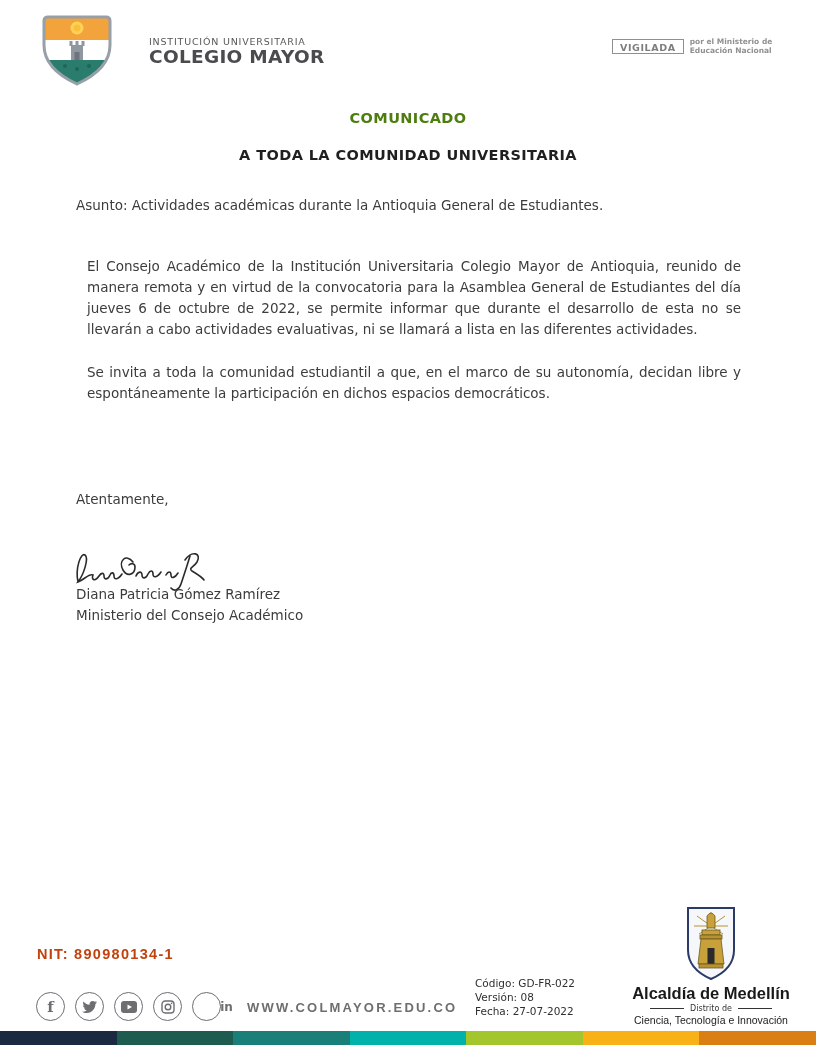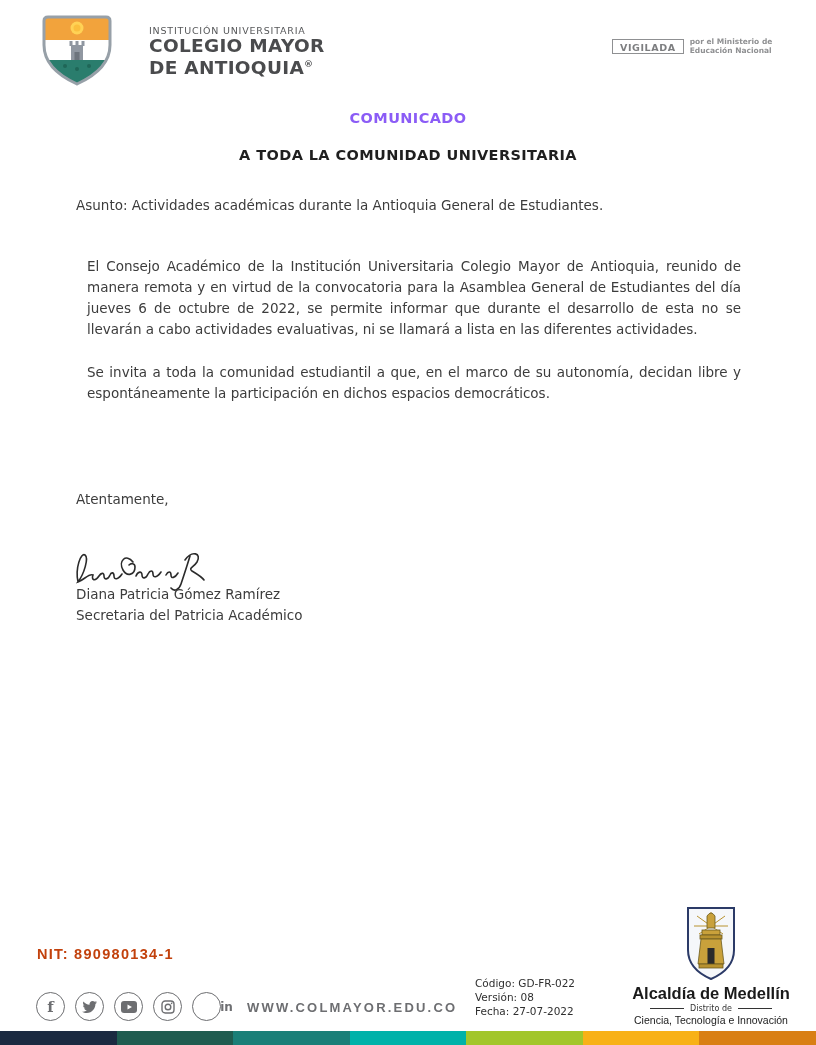--- a/index.html
+++ b/index.html
@@ -15,21 +15,21 @@
   .logo-line2,.logo-line3{font-size:18.5px;font-weight:bold;line-height:19px;letter-spacing:.3px;}
   .reg-mark{font-size:9px;vertical-align:super;font-weight:bold;}
   .vigilada{position:absolute;left:612px;top:37px;display:flex;align-items:center;}
   .vigilada-badge{
     border:1.5px solid #8f9092;color:#7d7e80;font-size:9.5px;font-weight:bold;
     letter-spacing:.6px;padding:2px 7px 0 7px;
   }
   .vigilada-text{font-size:7.5px;color:#8f9092;margin-left:6px;font-weight:bold;}
   
   .title-main{position:absolute;top:110px;left:0;width:100%;text-align:center;
-    font-size:14.5px;font-weight:bold;color:#8b5cf6;letter-spacing:.4px;}
+    font-size:14.5px;font-weight:bold;color:#4d7c0f;letter-spacing:.4px;}
   .title-sub{position:absolute;top:147px;left:0;width:100%;text-align:center;
     font-size:14.5px;font-weight:bold;color:#1f1f1f;letter-spacing:.4px;}
   
   .doc-body{position:absolute;left:76px;top:195px;width:665px;font-size:13.5px;line-height:21px;color:#3c3c3c;}
   .subject{margin:0 0 40px 0;}
   .para{margin:0 0 22px 11px;text-align:justify;}
   .closing{margin:85px 0 0 0;}
   .sig-block{position:absolute;left:70px;top:540px;}
   .sig-svg{position:absolute;left:0;top:0;}
   .signer-name{position:absolute;left:6px;top:46px;width:400px;font-size:13.5px;}
@@ -82,21 +82,20 @@
         </g>
         <circle cx="30" cy="52" r="2" fill="#1f6657"></circle>
         <circle cx="42" cy="55" r="2" fill="#1f6657"></circle>
         <circle cx="54" cy="52" r="2" fill="#1f6657"></circle>
       </g>
       <path d="M13 3 L71 3 Q75 3 75 7 L75 31 Q75 55 42 70 Q9 55 9 31 L9 7 Q9 3 13 3 Z" fill="none" stroke="#97a0a8" stroke-width="3"></path>
     </svg>
     <div class="logo-text">
       <div class="logo-line1">INSTITUCIÓN UNIVERSITARIA</div>
       <div class="logo-line2">COLEGIO MAYOR</div>
-      <div class="logo-line3"><span>DE ANTIOQUIA</span><span class="reg-mark">®</span></div>
     </div>
   </div>
 
   <div class="vigilada">
     <span class="vigilada-badge">VIGILADA</span>
     <span class="vigilada-text">por el Ministerio de Educación Nacional</span>
   </div>
 
   <div class="title-main">COMUNICADO</div>
   <div class="title-sub">A TODA LA COMUNIDAD UNIVERSITARIA</div>
@@ -113,21 +112,21 @@
       <g fill="none" stroke="#2b2b2b" stroke-width="1.6" stroke-linecap="round">
         <path d="M8 42 C5 28 11 12 15 15 C19 18 14 34 8 42 C14 40 19 33 23 35 C21 40 25 42 29 36 C31 33 34 32 34 36 C34 40 38 40 40 35 C41 32 44 32 44 36 C44 40 48 40 52 34"></path>
         <path d="M63 22 C56 13 48 21 53 30 C57 37 65 35 65 27 C65 23 61 23 59 25"></path>
         <path d="M66 36 C68 31 72 31 72 35 C72 39 76 39 78 34 C80 30 83 30 83 34 C83 38 87 38 91 32"></path>
         <path d="M96 35 C98 31 101 31 101 35 C101 39 105 38 108 33"></path>
         <path d="M120 16 C117 26 114 35 111 44 C109 50 104 52 101 48"></path>
         <path d="M115 20 C122 10 132 13 127 22 C124 27 118 28 122 31 C127 34 132 37 134 40"></path>
       </g>
     </svg>
     <div class="signer-name">Diana Patricia Gómez Ramírez</div>
-    <div class="signer-role">Secretaria del Patricia Académico</div>
+    <div class="signer-role">Ministerio del Consejo Académico</div>
   </div>
 
   <div class="nit">NIT: 890980134-1</div>
 
   <div class="social-row">
     <span class="social-circle">
         <span class="glyph-f">f</span>
       </span>
     <span class="social-circle">
       <svg width="15" height="15" viewBox="0 0 16 16" fill="#6d6e71">

